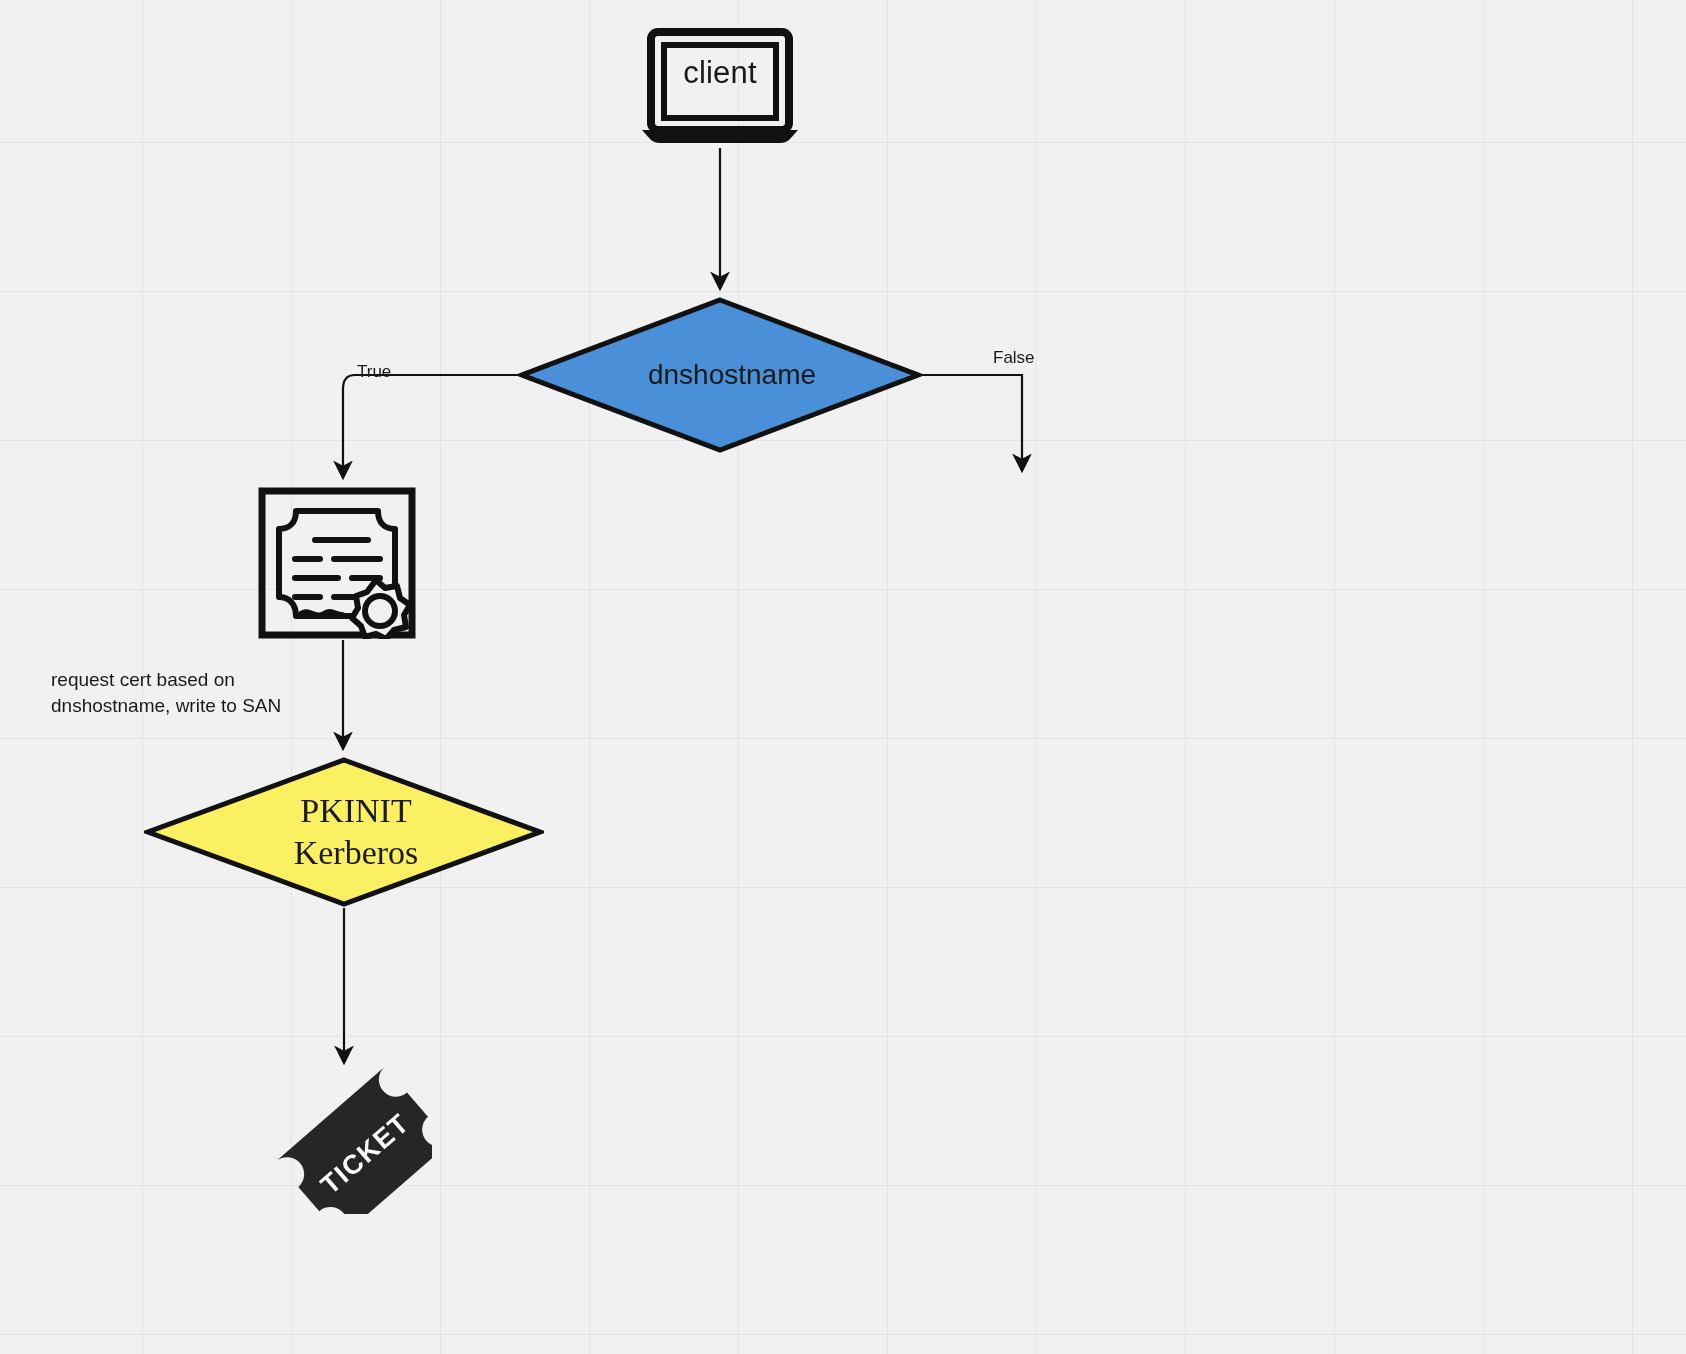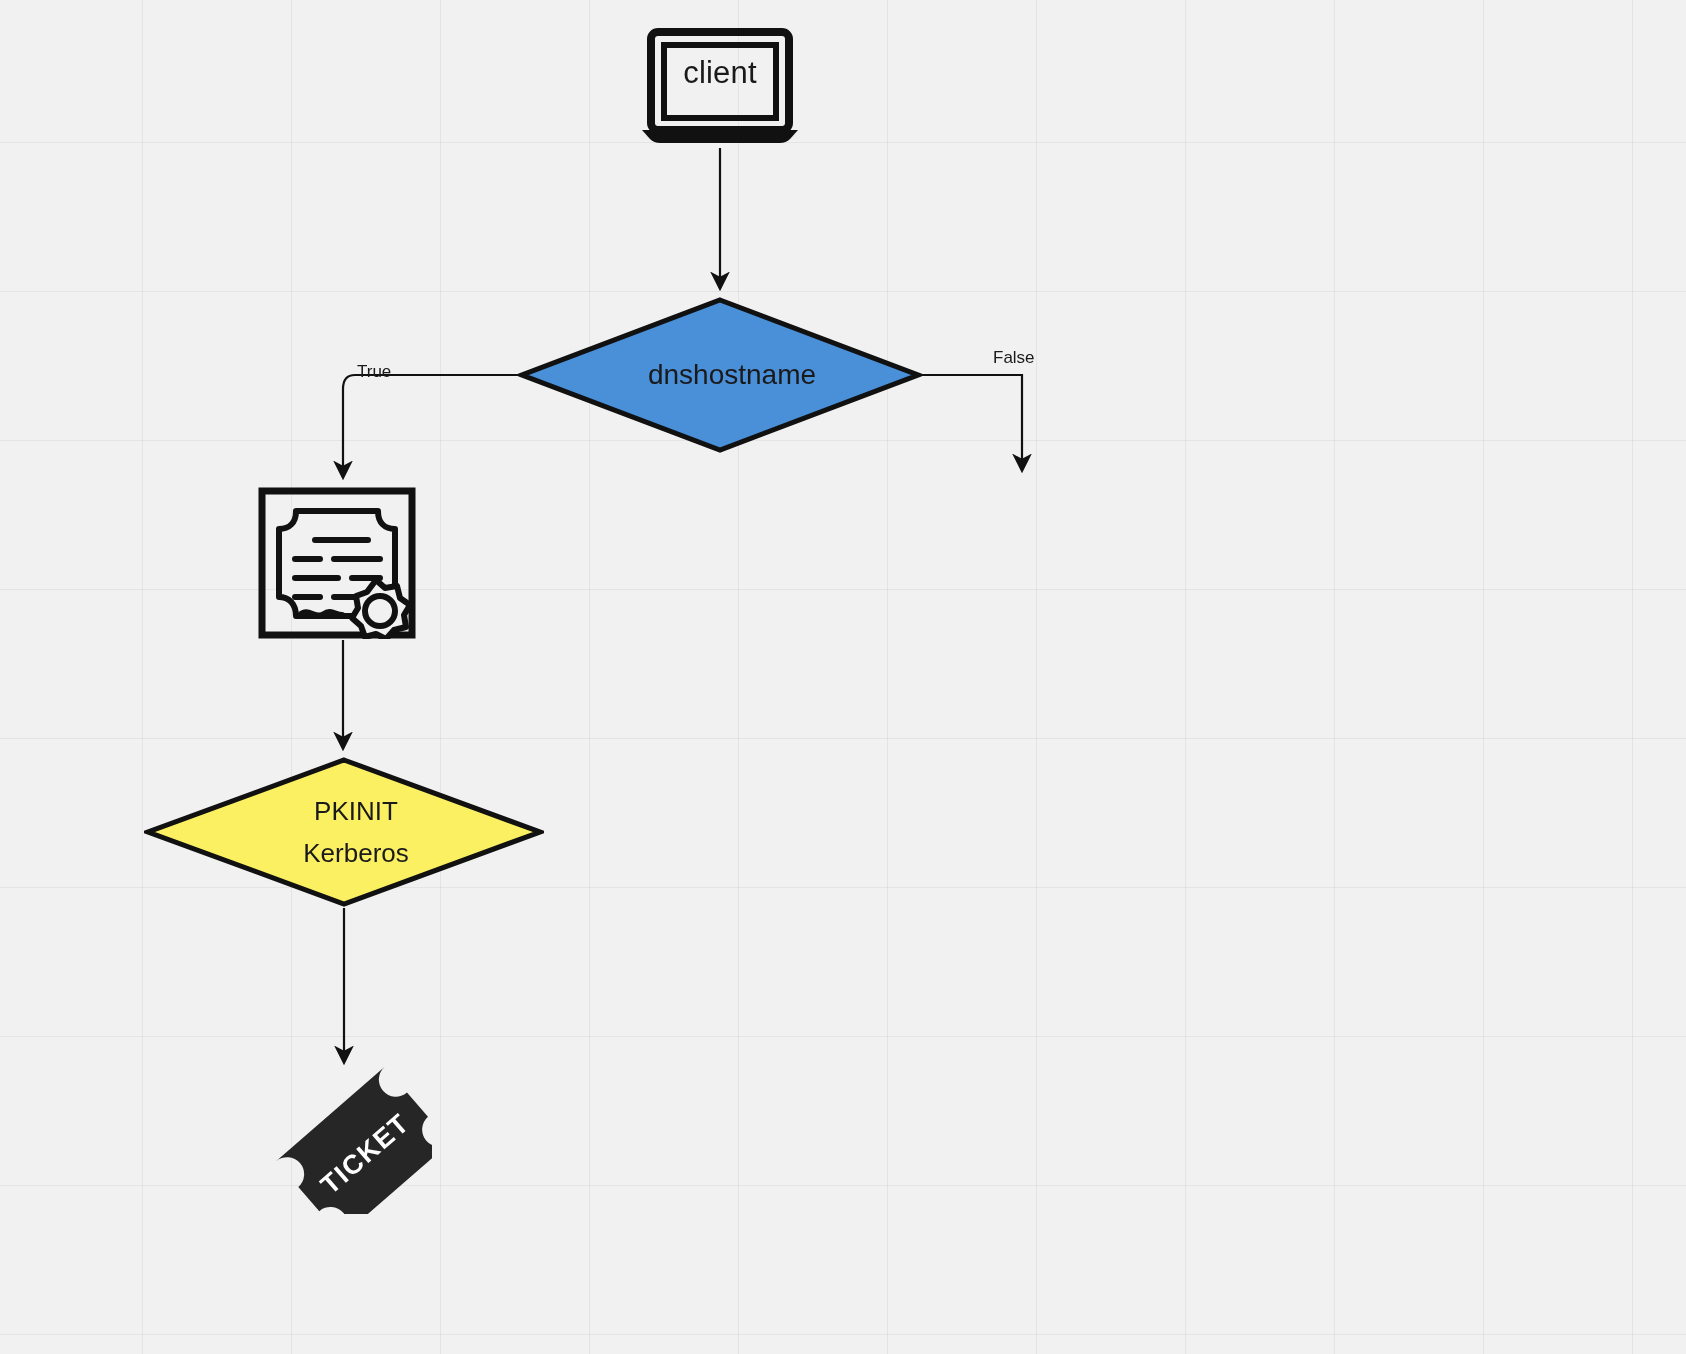--- a/index.html
+++ b/index.html
@@ -62,21 +62,21 @@
     display: flex;
     flex-direction: column;
     align-items: center;
     justify-content: center;
     color: #1a1a1a;
     pointer-events: none;
   }
   #dns-node { left: 518px; top: 296px; width: 404px; height: 158px; }
   #dns-text { font-size: 28px; line-height: 34px; }
   #pkinit-node { left: 144px; top: 756px; width: 400px; height: 152px; }
-  #pkinit-text { font-size: 26px; line-height: 42px; }
+  #pkinit-text { font-size: 34px; line-height: 42px; font-family: Liberation Serif, serif; }
 
   
   .txt {
     position: absolute;
     color: #1a1a1a;
     white-space: pre-line;
   }
   #dns-false-text {
     left: 924px;
     top: 505px;
@@ -184,20 +184,22 @@
 
       <g>
         <path d="M 118 93 L 127 101 L 139 99 L 142 111 L 152 118 L 146 128 L 148 140
                  L 136 143 L 128 152 L 118 147 L 107 150 L 103 139 L 94 131
                  L 100 121 L 98 109 L 109 105 Z" fill="#f1f1f1" stroke="#111111" stroke-width="6" stroke-linejoin="round"></path>
         <circle cx="122" cy="124" r="15" fill="#f1f1f1" stroke="#111111" stroke-width="6"></circle>
       </g>
     </svg>
   </div>
 
+  <div class="txt" id="cert-edge-label">request cert based on
+dnshostname, write to SAN</div>
 
   <div class="diamond-wrap" id="pkinit-node">
     <svg width="400" height="152" viewBox="0 0 400 152" xmlns="http://www.w3.org/2000/svg">
       <polygon points="200,4 396,76 200,148 4,76" fill="#fbef62" stroke="#111111" stroke-width="5" stroke-linejoin="miter"></polygon>
     </svg>
     <div class="diamond-text" id="pkinit-text">
       <div>PKINIT</div>
       <div>Kerberos</div>
     </div>
   </div>

